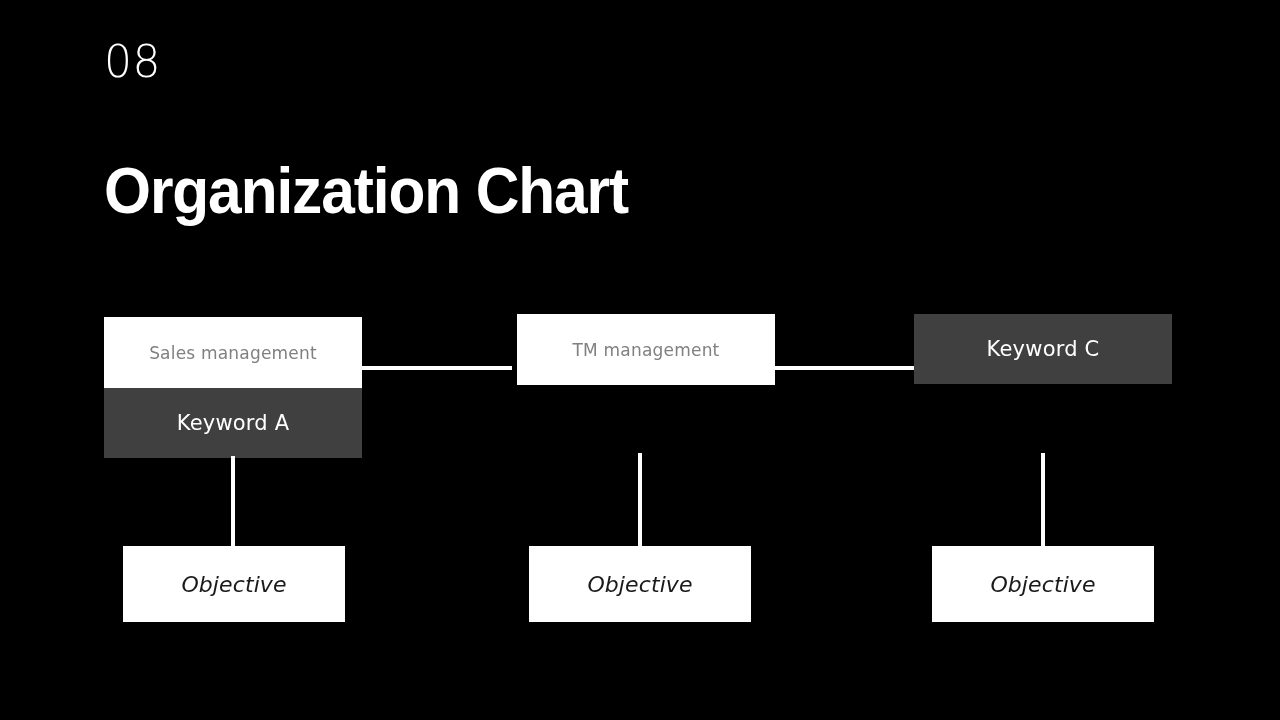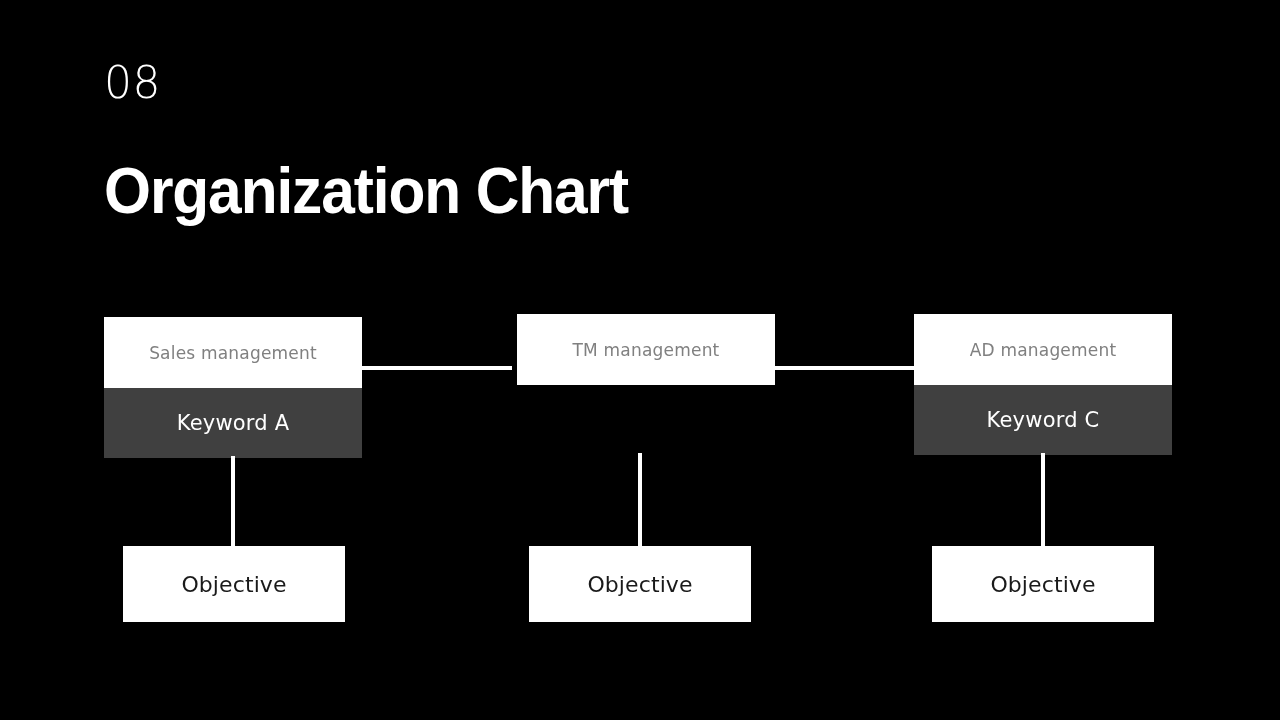--- a/index.html
+++ b/index.html
@@ -26,21 +26,20 @@
   .page-number {
     position: absolute;
     left: 104px;
     top: 40px;
     font-family: "DejaVu Sans", sans-serif;
     font-weight: 300;
     font-size: 44px;
     letter-spacing: 0.5px;
     color: #ffffff;
     line-height: 1;
-    margin-top: 21px;
   }
   .company-name {
     position: absolute;
     right: 108px;
     top: 41px;
     font-family: "DejaVu Sans", sans-serif;
     font-weight: 300;
     font-size: 31px;
     letter-spacing: 0.6px;
     color: #f2f2f2;
@@ -147,20 +146,21 @@
   .objective-box.col-2 { left: 529px;  top: 546px; }
   .objective-box.col-3 { left: 932px;  top: 546px; }
 
   .objective-label {
     font-family: "DejaVu Sans", sans-serif;
     font-weight: 400;
     font-size: 22px;
     color: #1a1a1a;
     letter-spacing: 0.1px;
     white-space: nowrap;
+    font-style: italic;
   }
 </style>
 </head>
 <body>
 
 <div class="slide">
 
   <div class="page-number">08</div>
 
 
@@ -188,23 +188,20 @@
       <div class="node-head">
         <span class="node-head-label">TM management</span>
       </div>
     </div>
     <div class="connector-v drop-2"></div>
     <div class="objective-box col-2">
       <span class="objective-label">Objective</span>
     </div>
 
     <div class="node-card col-3">
-      <div class="node-head">
-        <span class="node-head-label">AD management</span>
-      </div>
       <div class="node-body">
         <span class="node-body-label">Keyword C</span>
       </div>
     </div>
     <div class="connector-v drop-3"></div>
     <div class="objective-box col-3">
       <span class="objective-label">Objective</span>
     </div>
 
   </div>

